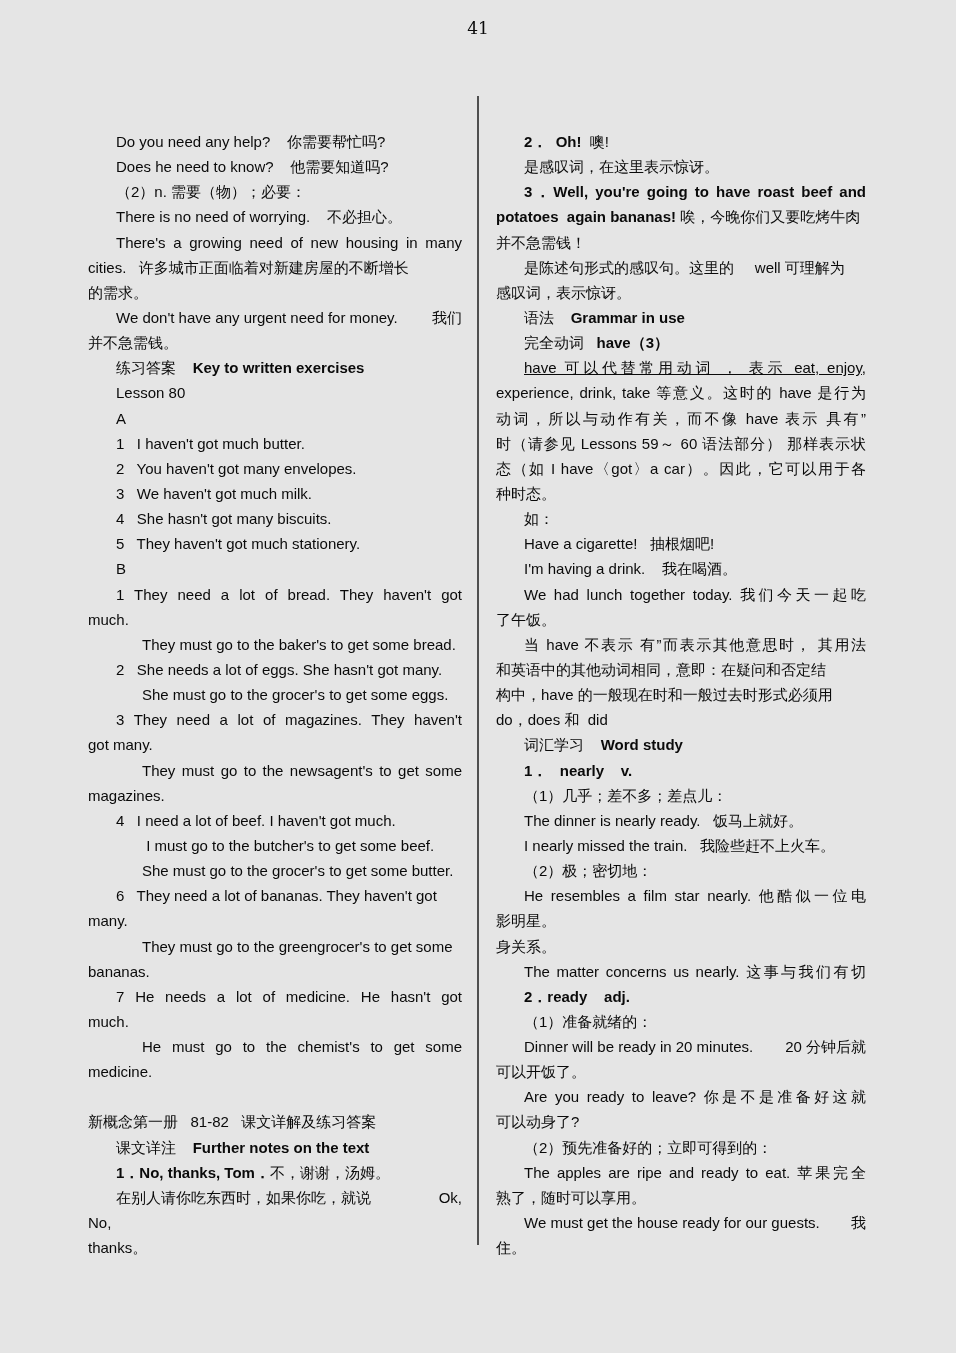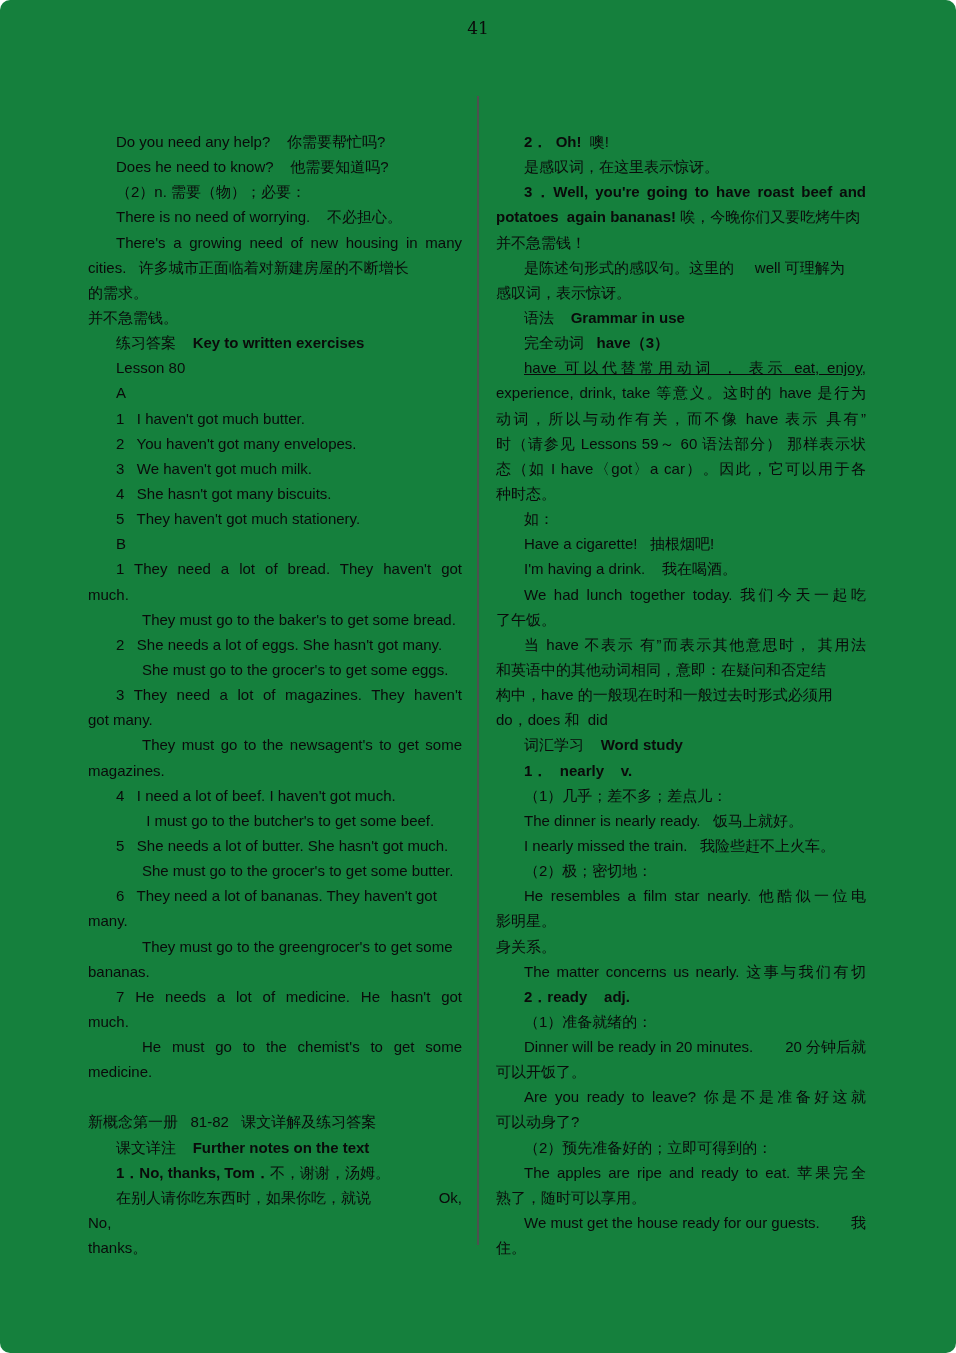--- a/index.html
+++ b/index.html
@@ -1,19 +1,19 @@
 <!DOCTYPE html>
 <html><head>
 <meta charset="utf-8">
 <style>
   html,body{margin:0;padding:0;background:#fff;}
   body{width:956px;height:1353px;position:relative;
        font-family:"Liberation Sans","DejaVu Sans",sans-serif;
        font-size:15px;color:#0a0a0a;}
-  .page{position:absolute;inset:0;background:#15803d;overflow:hidden;border-radius:10px;}
+  .page{position:absolute;inset:0;background:#e5e5e5;overflow:hidden;}
   .pagenum{position:absolute;top:18px;left:0;width:956px;text-align:center;
            font-family:"DejaVu Serif","Liberation Serif",serif;font-size:17px;}
   .divider{position:absolute;left:477px;top:96px;width:2px;height:1149px;background:#4f4f4f;}
   .col{position:absolute;top:109px;margin-top:20px;}
   .col-left{left:88px;width:374px;}
   .col-right{left:496px;width:370px;}
   .ln{height:25.15px;line-height:25.15px;white-space:pre;overflow:visible;}
   .ln.j{white-space:normal;text-align:justify;text-align-last:justify;}
   .ln.jc{text-justify:inter-character;text-decoration:underline;}
   .ln.tl{display:flex;justify-content:space-between;white-space:pre;}
@@ -28,20 +28,21 @@
   <div class="pagenum">41</div>
   <div class="divider"></div>
   <div class="col col-left">
       <div class="ln i1"><span><span>Do you need any help?    你需要帮忙吗?</span></span></div>
       <div class="ln i1"><span><span>Does he need to know?    他需要知道吗?</span></span></div>
       <div class="ln i1"><span><span>（2）n. 需要（物）；必要：</span></span></div>
       <div class="ln i1"><span><span>There is no need of worrying.    不必担心。</span></span></div>
       <div class="ln i1 j"><span><span>There's a growing need of new housing in many</span></span></div>
       <div class="ln"><span><span>cities.   许多城市正面临着对新建房屋的不断增长</span></span></div>
       <div class="ln"><span><span>的需求。</span></span></div>
+      <div class="ln i1 tl"><span><span>We don't have any urgent need for money.</span></span><span class="tail">我们</span></div>
       <div class="ln"><span><span>并不急需钱。</span></span></div>
       <div class="ln i1"><span><span>练习答案</span><span>    </span><span class="b">Key to written exercises</span></span></div>
       <div class="ln i1"><span><span>Lesson 80</span></span></div>
       <div class="ln i1"><span><span>A</span></span></div>
       <div class="ln i1"><span><span>1   I haven't got much butter.</span></span></div>
       <div class="ln i1"><span><span>2   You haven't got many envelopes.</span></span></div>
       <div class="ln i1"><span><span>3   We haven't got much milk.</span></span></div>
       <div class="ln i1"><span><span>4   She hasn't got many biscuits.</span></span></div>
       <div class="ln i1"><span><span>5   They haven't got much stationery.</span></span></div>
       <div class="ln i1"><span><span>B</span></span></div>
@@ -49,21 +50,20 @@
       <div class="ln"><span><span>much.</span></span></div>
       <div class="ln i2"><span><span>They must go to the baker's to get some bread.</span></span></div>
       <div class="ln i1"><span><span>2   She needs a lot of eggs. She hasn't got many.</span></span></div>
       <div class="ln i2"><span><span>She must go to the grocer's to get some eggs.</span></span></div>
       <div class="ln i1 j"><span><span>3 They need a lot of magazines. They haven't</span></span></div>
       <div class="ln"><span><span>got many.</span></span></div>
       <div class="ln i2 j"><span><span>They must go to the newsagent's to get some</span></span></div>
       <div class="ln"><span><span>magazines.</span></span></div>
       <div class="ln i1"><span><span>4   I need a lot of beef. I haven't got much.</span></span></div>
       <div class="ln i2"><span><span> I must go to the butcher's to get some beef.</span></span></div>
-      <div class="ln i1"><span><span>5   She needs a lot of butter. She hasn't got much.</span></span></div>
       <div class="ln i2"><span><span>She must go to the grocer's to get some butter.</span></span></div>
       <div class="ln i1"><span><span>6   They need a lot of bananas. They haven't got</span></span></div>
       <div class="ln"><span><span>many.</span></span></div>
       <div class="ln i2"><span><span>They must go to the greengrocer's to get some</span></span></div>
       <div class="ln"><span><span>bananas.</span></span></div>
       <div class="ln i1 j"><span><span>7 He needs a lot of medicine. He hasn't got</span></span></div>
       <div class="ln"><span><span>much.</span></span></div>
       <div class="ln i2 j"><span><span>He must go to the chemist's to get some</span></span></div>
       <div class="ln"><span><span>medicine.</span></span></div>
       <div class="ln"></div>

